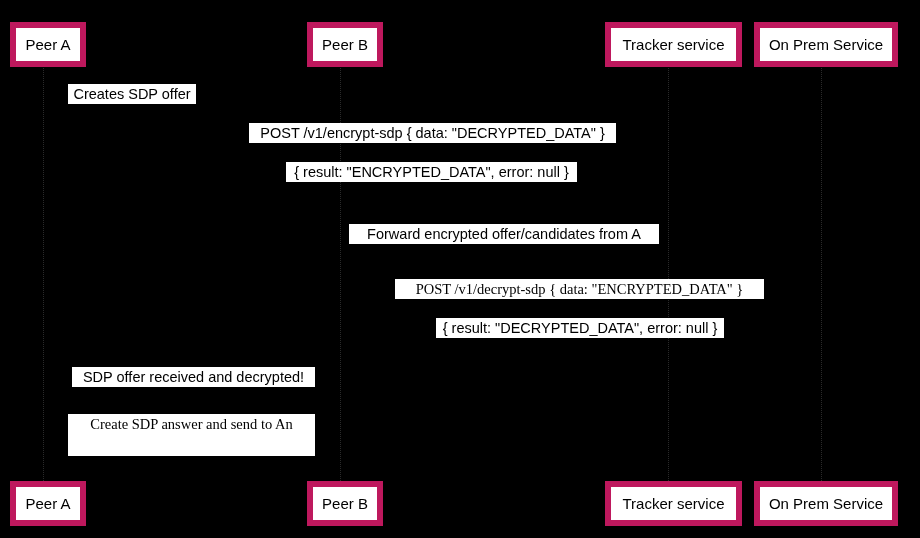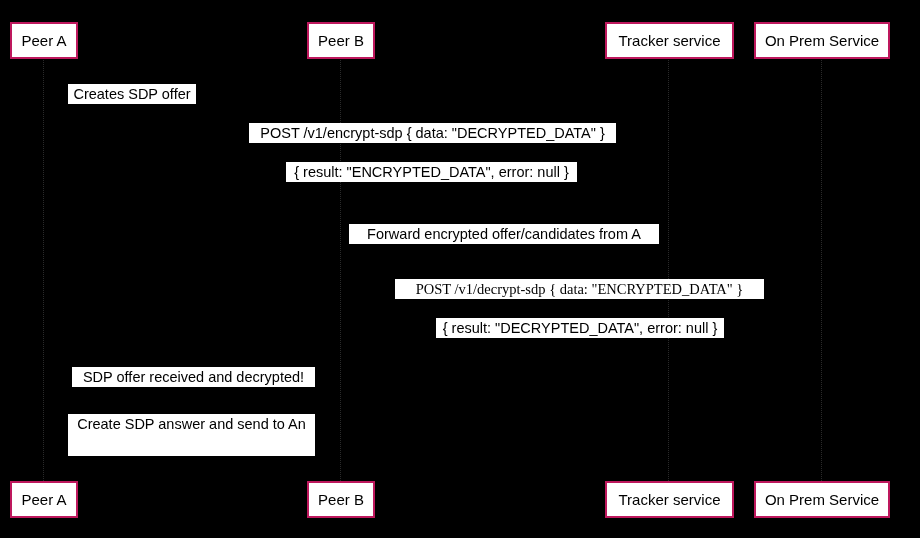--- a/index.html
+++ b/index.html
@@ -21,21 +21,21 @@
     position: absolute;
     width: 0;
     border-left: 1px dotted #2a2a2a;
     top: 57px;
     height: 424px;
   }
   
   .participant {
     position: absolute;
     background: #ffffff;
-    border: 2px solid #be185d;
+    border: 6px solid #be185d;
     color: #000000;
     font-size: 15px;
     line-height: 33px;
     height: 33px;
     text-align: center;
     white-space: nowrap;
     box-sizing: content-box;
   }
   
   .msg {
@@ -55,20 +55,21 @@
     position: absolute;
     background: #ffffff;
     color: #000000;
     font-size: 14.5px;
     line-height: 21px;
     white-space: normal;
     overflow: hidden;
     text-align: center;
     box-sizing: border-box;
     padding: 0 1px;
+    font-family: Liberation Serif, serif;
   }
   .note span { display: block; }
 </style>
 </head>
 <body>
 
 <div id="canvas">
 
   <div class="lifeline" style="left:43px;"></div>
   <div class="lifeline" style="left:340px;"></div>

